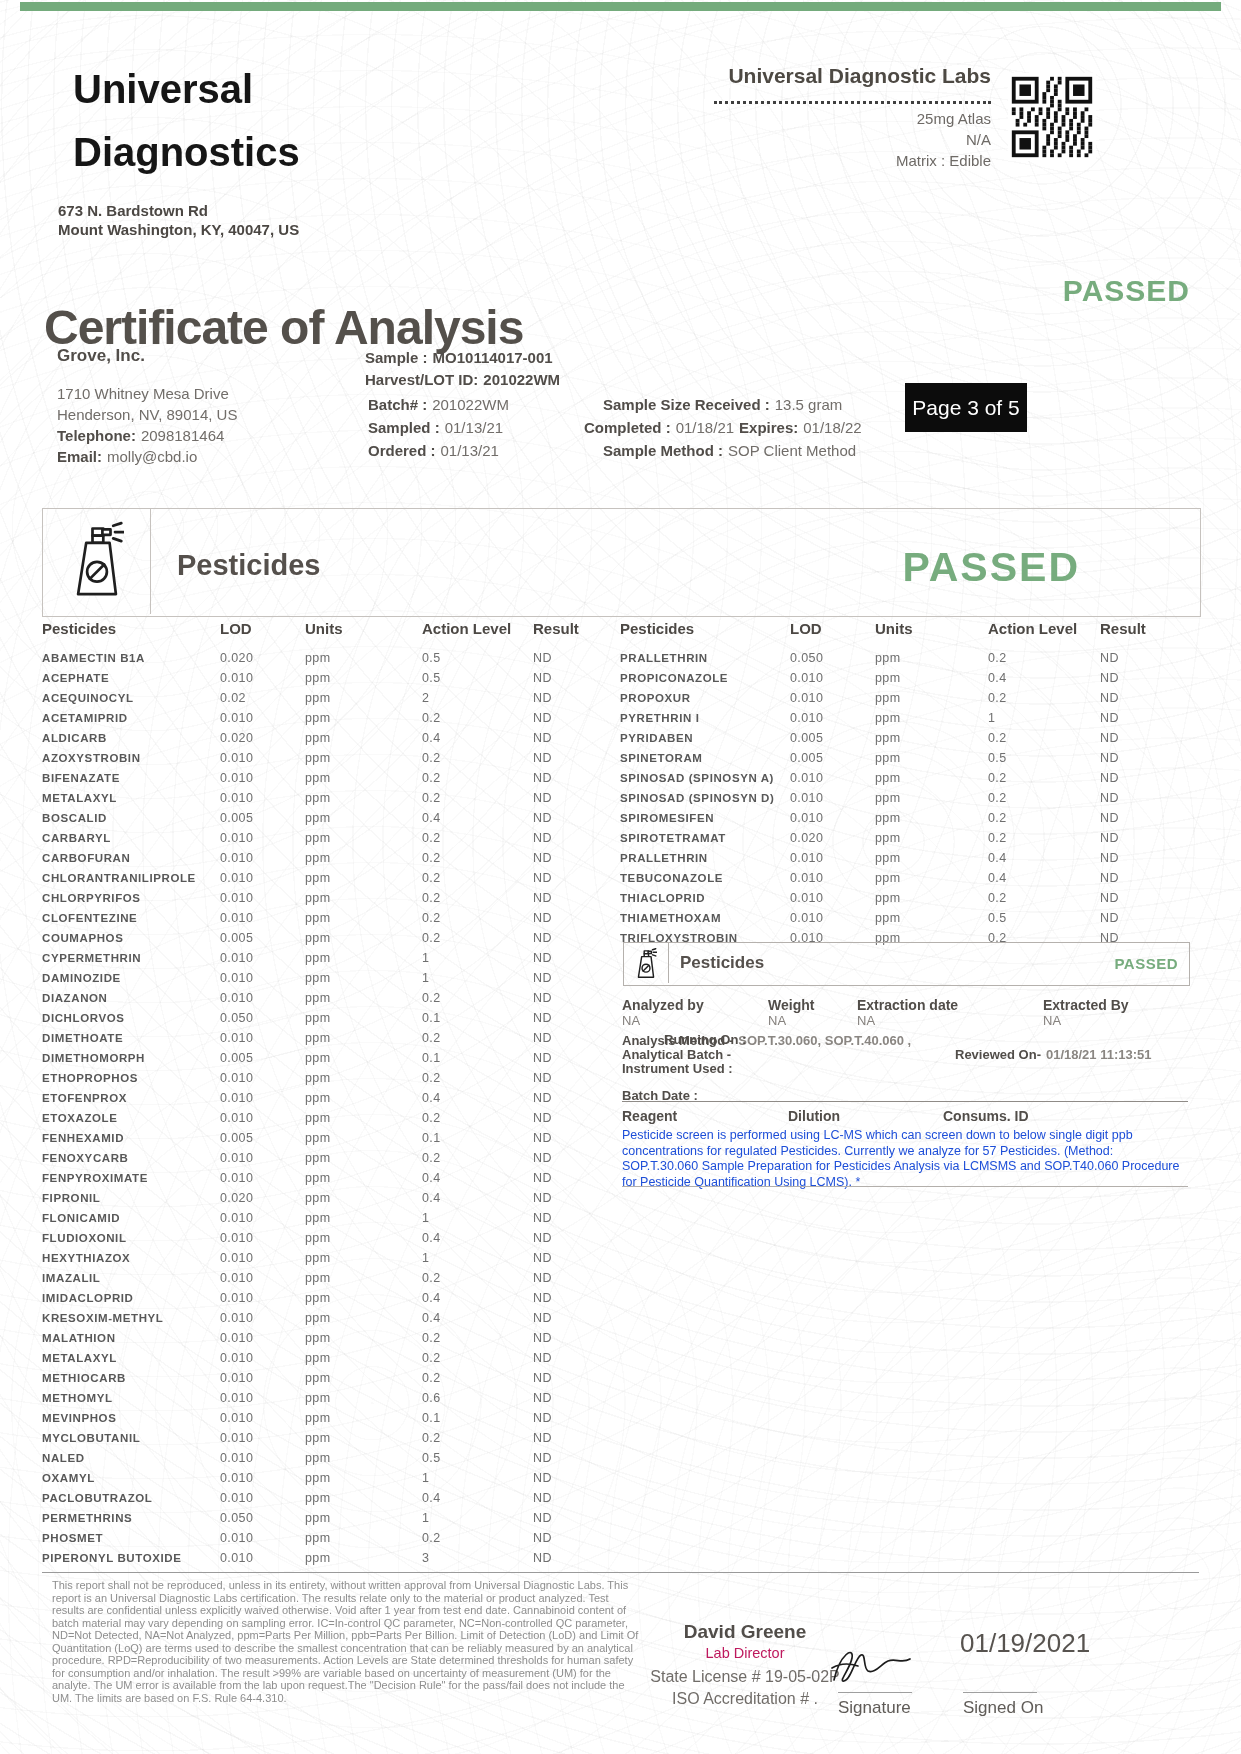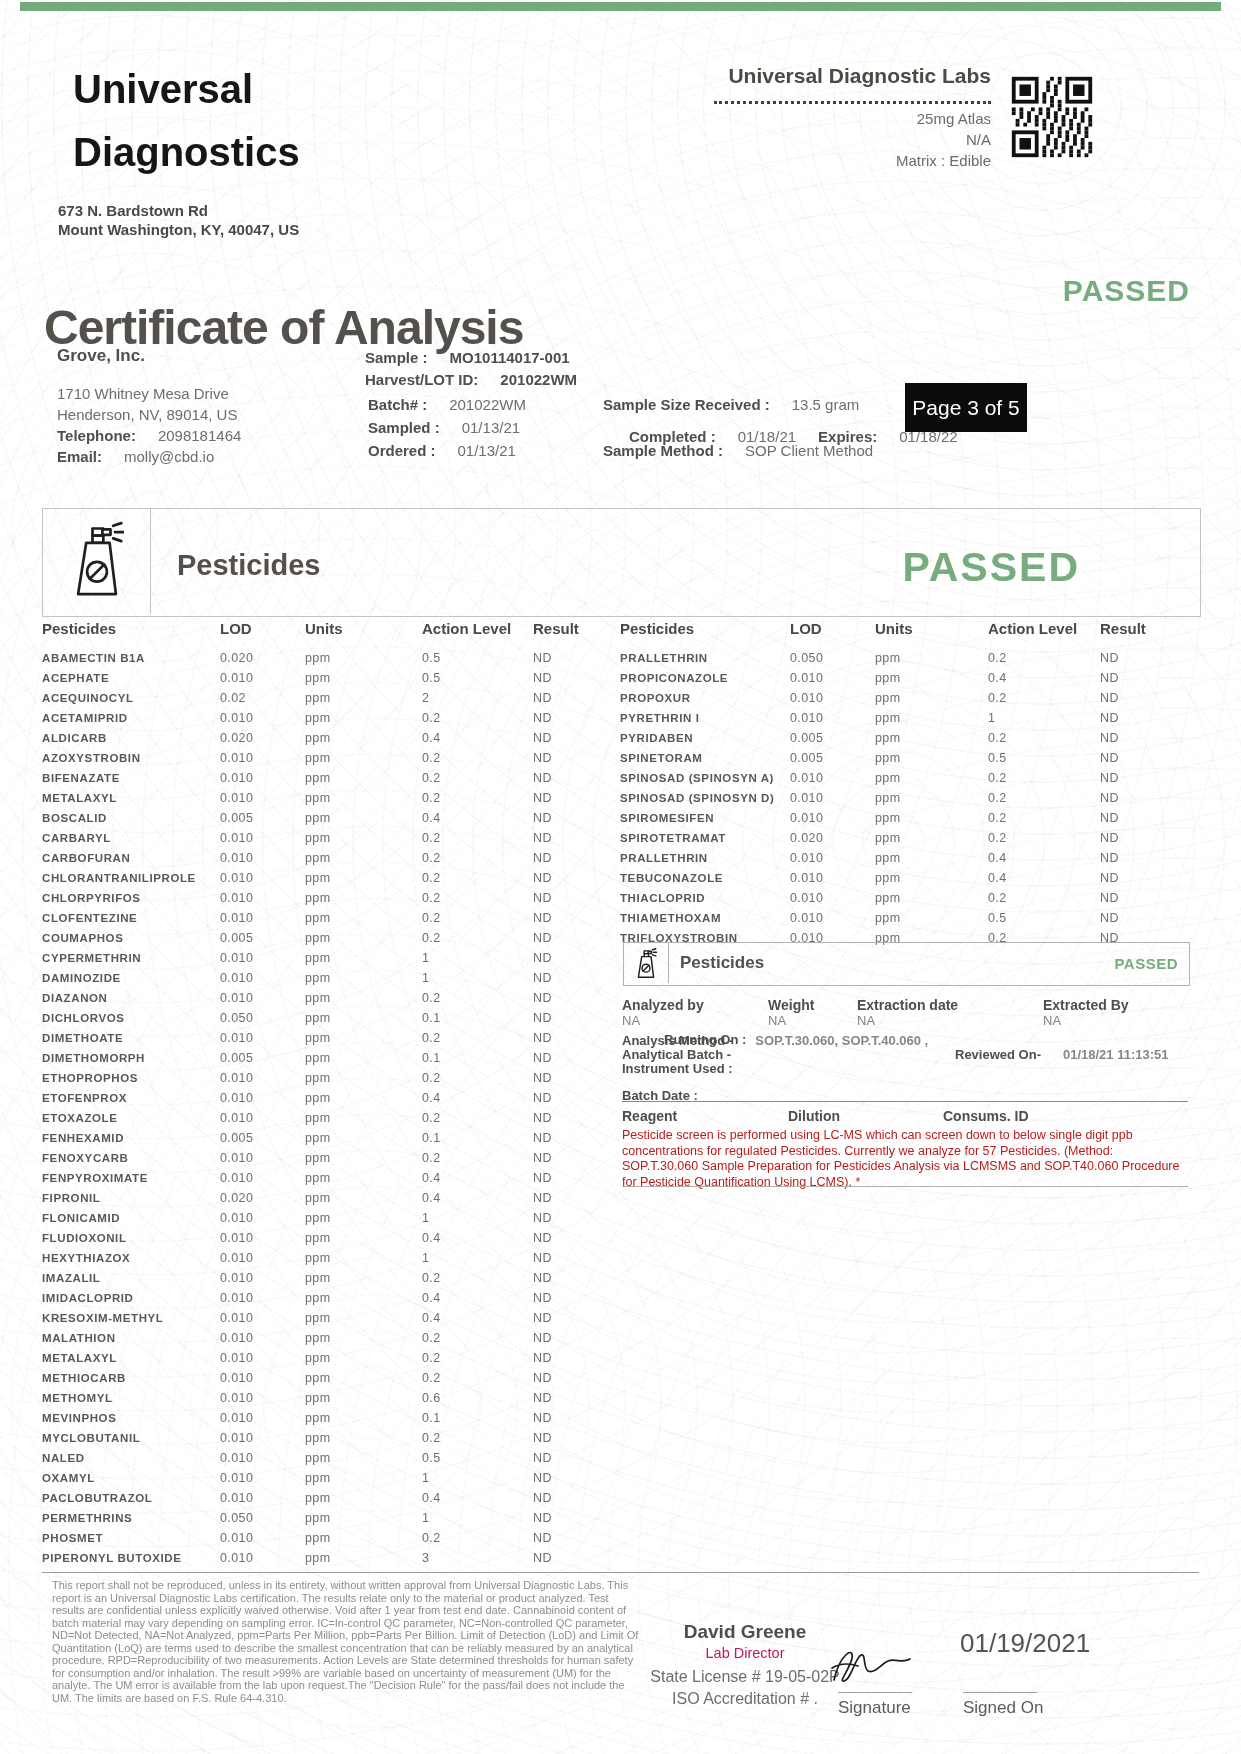--- a/index.html
+++ b/index.html
@@ -52,38 +52,38 @@
   .subbox{left:623px;top:942px;width:565px;height:42px;border:1px solid #b5b1ad;}
   .subbox-div{left:668px;top:943px;width:1px;height:40px;background:#b5b1ad;}
   .subicon{left:635px;top:948px;}
   .subtitle{left:680px;top:953px;font-size:17px;font-weight:bold;color:#55504c;}
   .subpassed{left:978px;top:955px;width:200px;text-align:right;font-size:15px;font-weight:bold;letter-spacing:.5px;}
   .metalbl{font-size:14px;font-weight:bold;color:#514d49;}
   .metaval{font-size:13px;color:#85817d;}
   .metaline{font-size:13px;}
   .subhr1{left:622px;top:1101px;width:566px;border-top:1px solid #8f8b87;}
   .subhr2{left:622px;top:1186px;width:566px;border-top:1px solid #b3afab;}
-  .note{left:622px;top:1128px;width:562px;font-size:12.5px;line-height:15.5px;color:#b91c1c;}
+  .note{left:622px;top:1128px;width:562px;font-size:12.5px;line-height:15.5px;color:#1d4ed8;}
   
   .foot-hr{left:42px;top:1572px;width:1157px;border-top:1px solid #9a9a9a;}
   .disclaimer{left:52px;top:1579px;width:590px;font-size:11px;line-height:12.55px;color:#8e8e8e;}
   .signer{left:620px;top:1621px;width:250px;text-align:center;}
   .signer .name{font-size:19px;font-weight:bold;color:#514d49;}
   .signer .role{font-size:14.5px;color:#be185d;margin-top:2px;}
   .signer .lic{font-size:16px;color:#706c68;margin-top:7px;}
   .signer .iso{font-size:16px;color:#706c68;margin-top:4px;}
   .sig-svg{left:828px;top:1642px;}
   .sigline{border-top:1px solid #9f9f9f;width:74px;}
   .sigline-1{left:838px;top:1692px;}
   .sigline-2{left:963px;top:1692px;}
   .siglabel{font-size:17px;color:#5f5b57;}
   .siglabel-1{left:838px;top:1698px;}
   .siglabel-2{left:963px;top:1698px;}
   .signdate{left:960px;top:1628px;font-size:26px;color:#57534f;}
-  .row-line{display:flex;gap:22px;white-space:nowrap;}
+  .row-line{display:flex;gap:5px;white-space:nowrap;}
 </style>
 </head>
 <body>
 
 <div class="page">
   <div class="watermark"></div>
 
   <div class="abs greenbar" style="background:#74ab7c;"></div>
 
   <div class="abs logo">
@@ -255,21 +255,21 @@
   </div>
   <div class="abs samplecol row-line" style="left:368px;top:442px;">
     <span class="lbl">Ordered :</span>
     <span class="val">01/13/21</span>
   </div>
 
   <div class="abs samplecol row-line" style="left:603px;top:396px;">
     <span class="lbl">Sample Size Received :</span>
     <span class="val">13.5 gram</span>
   </div>
-  <div class="abs samplecol row-line" style="left:629px;top:419px;margin-top:9px;">
+  <div class="abs samplecol row-line" style="left:584px;top:419px;">
     <span class="lbl">Completed :</span>
     <span class="val">01/18/21</span>
     <span class="lbl">Expires:</span>
     <span class="val">01/18/22</span>
   </div>
   <div class="abs samplecol row-line" style="left:603px;top:442px;">
     <span class="lbl">Sample Method :</span>
     <span class="val">SOP Client Method</span>
   </div>
 

